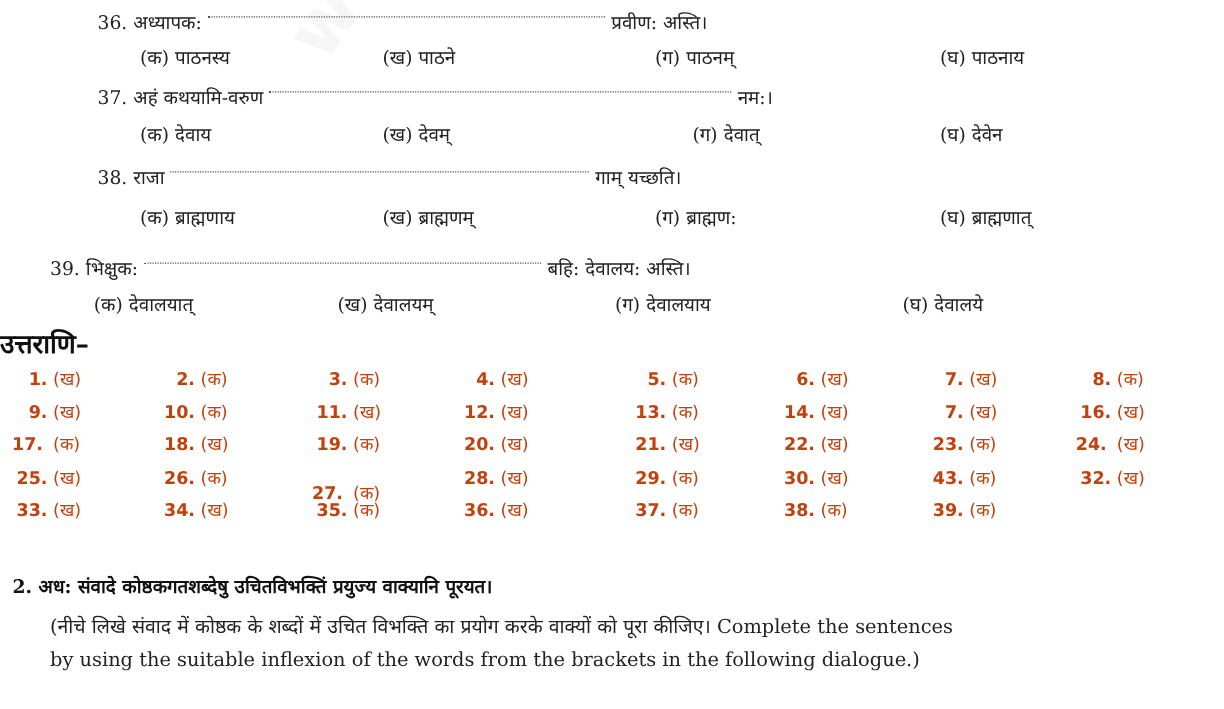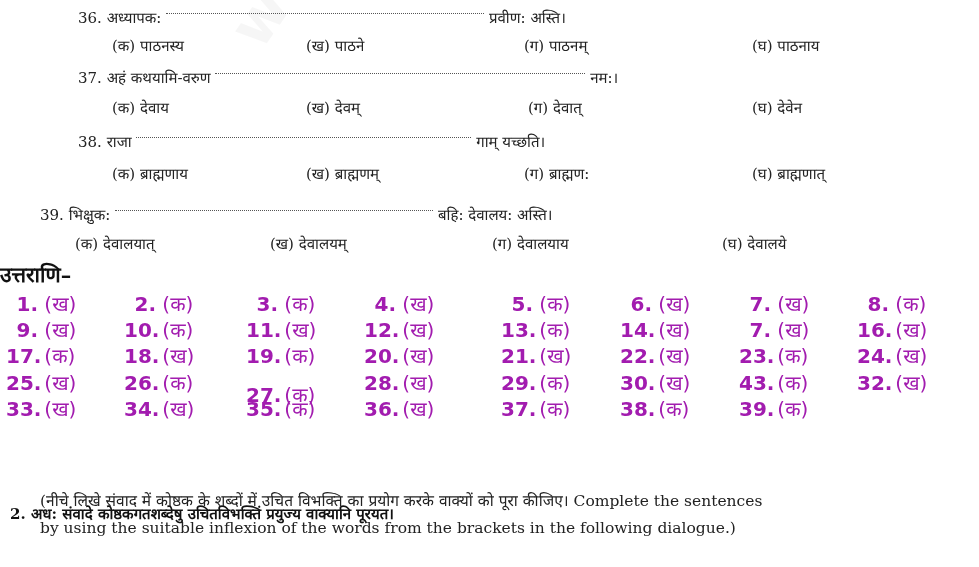--- a/index.html
+++ b/index.html
@@ -12,24 +12,24 @@
   .abs { position: absolute; white-space: nowrap; }
   .q { font-size: 15px; line-height: 20px; }
   .dots {
     display: inline-block; border-bottom: 1px dotted #555;
     height: 1px; vertical-align: top; margin-top: 4px;
   }
   .opt { font-size: 15px; line-height: 20px; }
   .heading { font-size: 21px; font-weight: bold; line-height: 20px; color: #111; }
   .ans {
     font-family: "DejaVu Sans", "Liberation Sans", sans-serif;
-    font-size: 20px; line-height: 20px; color: #a21caf;
+    font-size: 14px; line-height: 20px; color: #c2410c;
   }
   .ans .num { font-weight: bold; }
-  .sec-title { font-size: 15px; font-weight: bold; line-height: 20px; color: #111; margin-top: 45px; }
+  .sec-title { font-size: 15px; font-weight: bold; line-height: 20px; color: #111; }
   .sec-sub { font-size: 15.5px; line-height: 22px; color: #222; }
   .watermark {
     position: absolute; left: 215px; top: 20px;
     font-family: "DejaVu Sans", sans-serif; font-size: 60px; font-weight: bold;
     color: rgba(0,0,0,0.035); transform: rotate(-55deg);
     transform-origin: left top; pointer-events: none;
   }
 </style>
 </head>
 <body>
@@ -48,21 +48,21 @@
 <div class="abs opt" style="left:752px; top:36px;"><span>(घ)</span> <span>पाठनाय</span></div>
 
 <div class="abs q" style="left:78px; top:68px;">
   <span>37.</span>
   <span>अहं कथयामि-वरुण</span>
   <span class="dots" style="width:370px;"></span>
   <span>नम:।</span>
 </div>
 <div class="abs opt" style="left:112px; top:98px;"><span>(क)</span> <span>देवाय</span></div>
 <div class="abs opt" style="left:306px; top:98px;"><span>(ख)</span> <span>देवम्</span></div>
-<div class="abs opt" style="left:528px; top:98px;text-align:center;"><span>(ग)</span> <span>देवात्</span></div>
+<div class="abs opt" style="left:554px; top:98px;text-align:center;"><span>(ग)</span> <span>देवात्</span></div>
 <div class="abs opt" style="left:752px; top:98px;"><span>(घ)</span> <span>देवेन</span></div>
 
 <div class="abs q" style="left:78px; top:132px;">
   <span>38.</span>
   <span>राजा</span>
   <span class="dots" style="width:335px;"></span>
   <span>गाम् यच्छति।</span>
 </div>
 <div class="abs opt" style="left:112px; top:164px;"><span>(क)</span> <span>ब्राह्मणाय</span></div>
 <div class="abs opt" style="left:306px; top:164px;"><span>(ख)</span> <span>ब्राह्मणम्</span></div>

